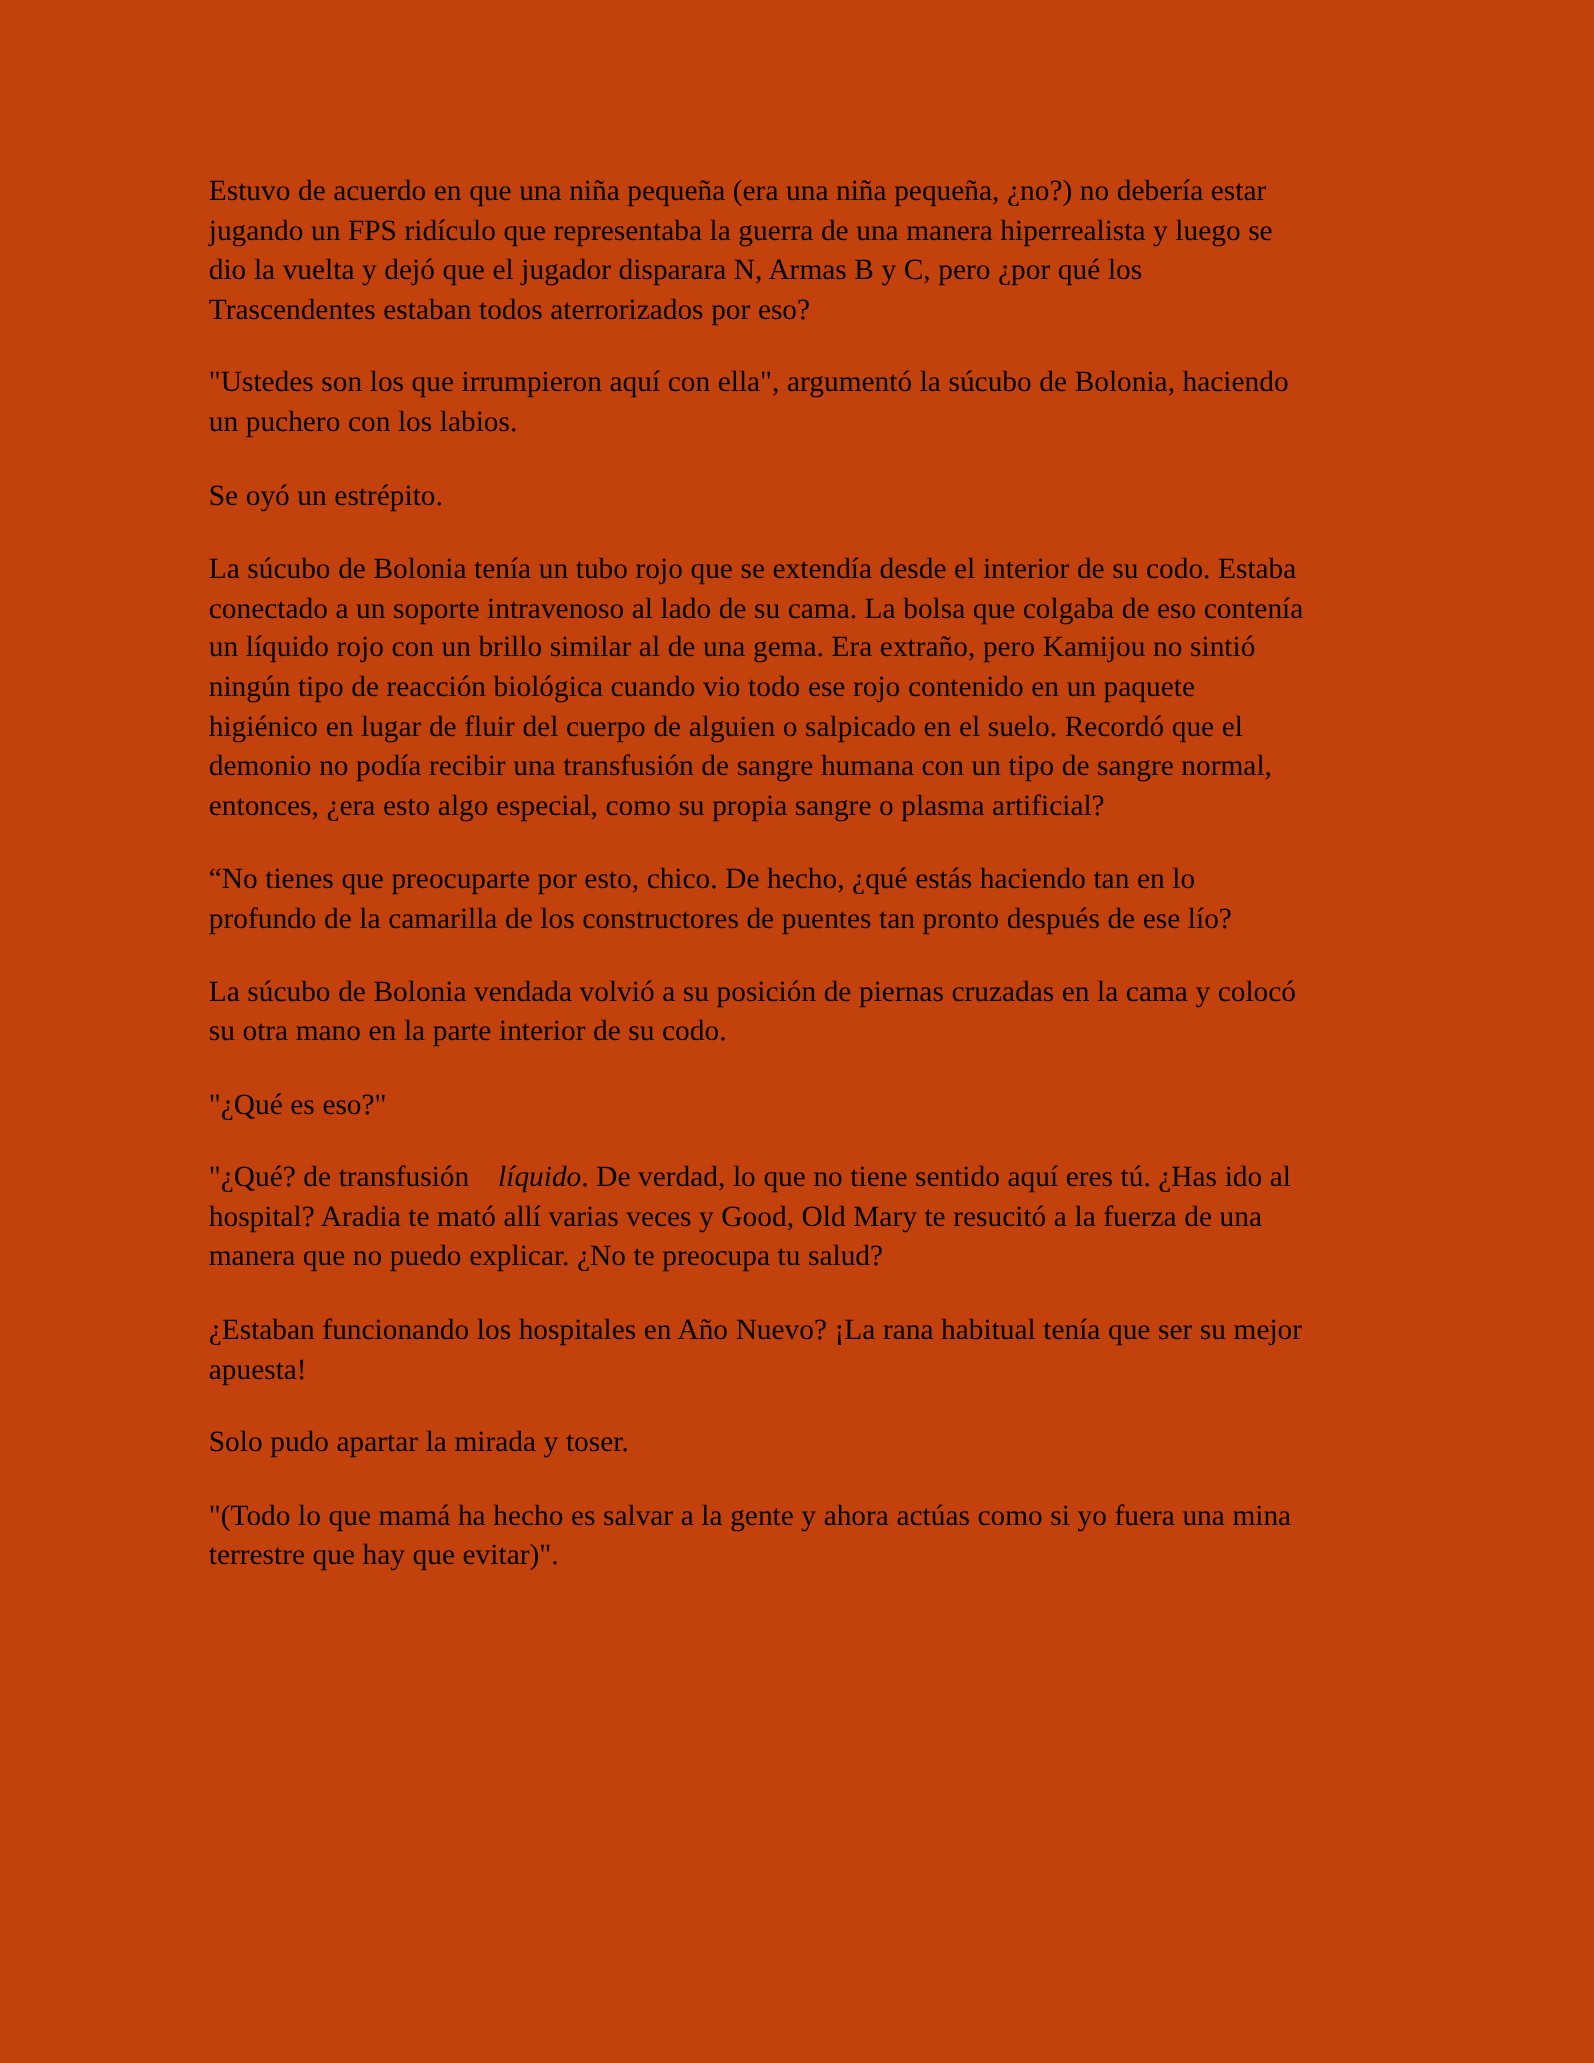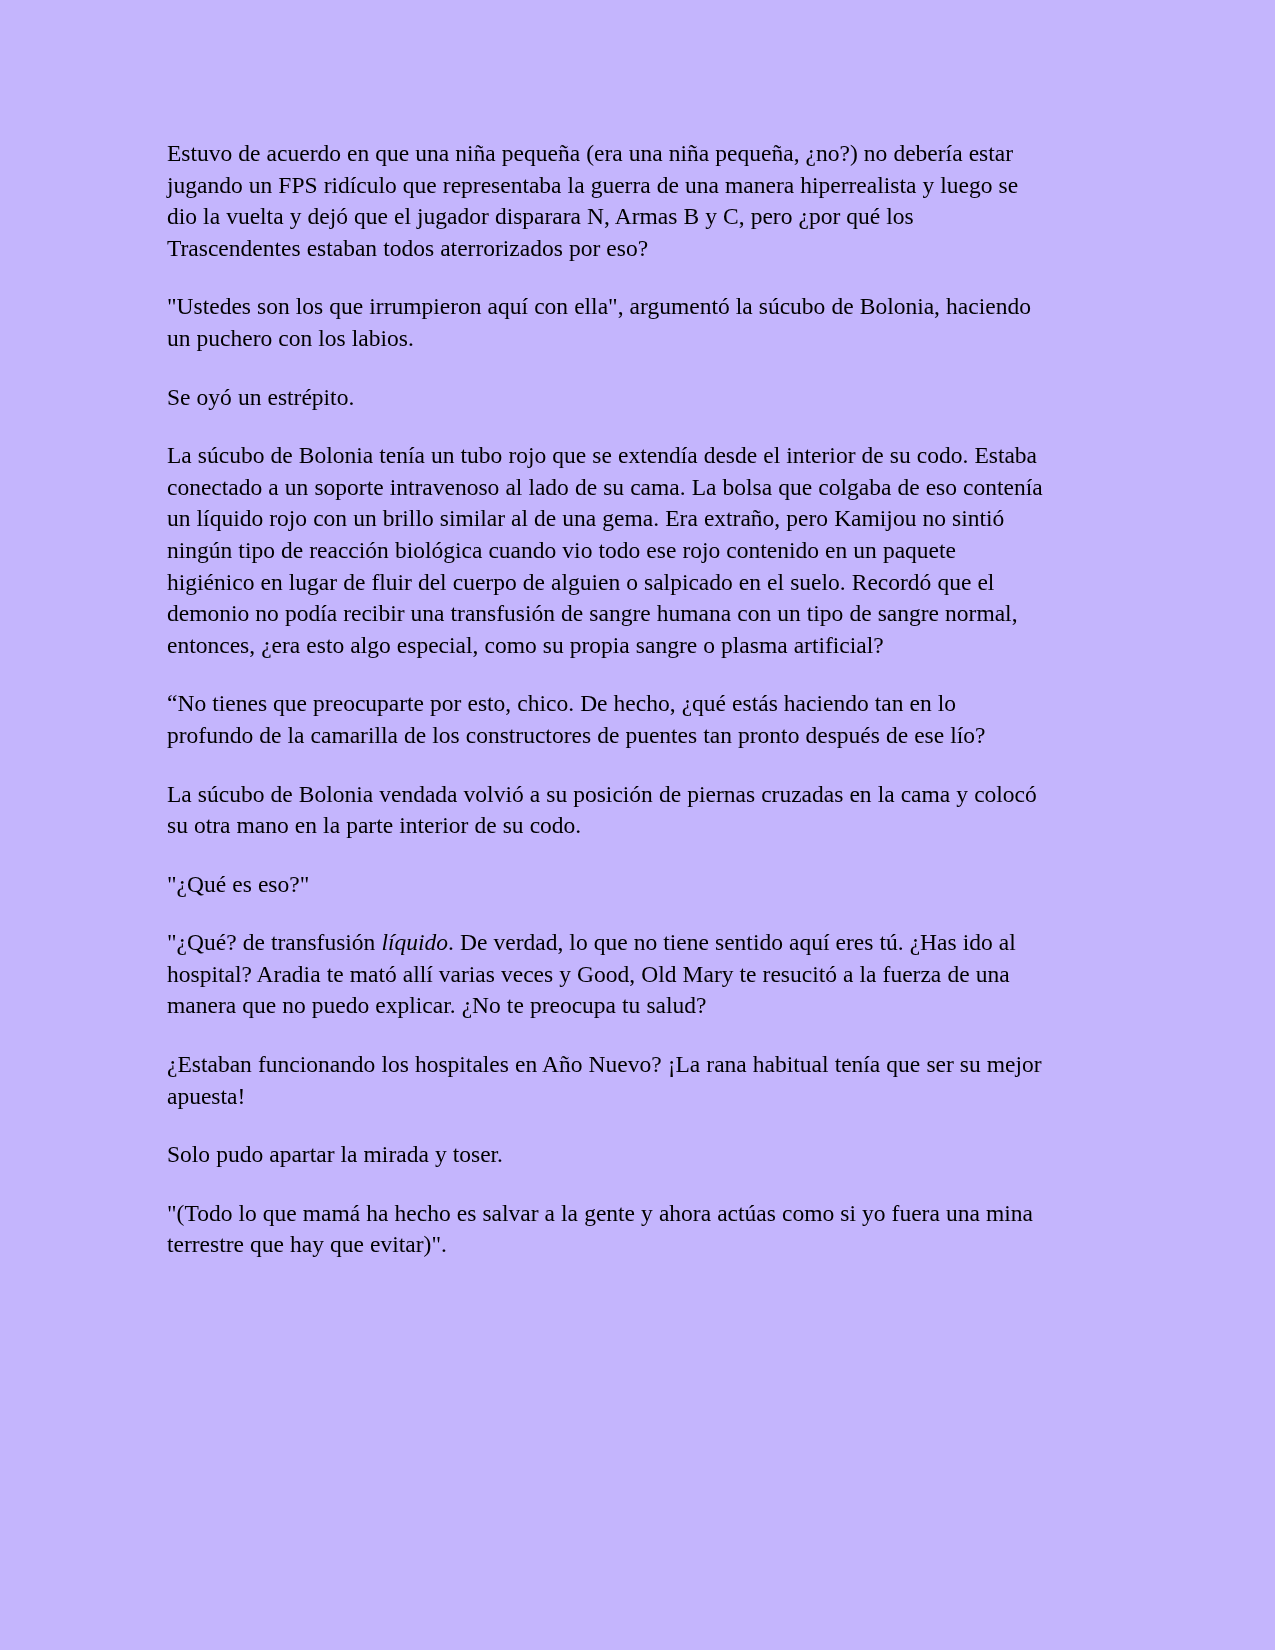--- a/index.html
+++ b/index.html
@@ -12,38 +12,39 @@
     height: 1650px;
     font-family: "Liberation Serif", "DejaVu Serif", serif;
     color: #000000;
   }
   .page {
     position: relative;
     width: 1275px;
     height: 1650px;
     box-sizing: border-box;
     padding: 138px 165px 0 167px;
-    background: #c4b5fd;
+    background: #c2410c;
   }
   .doc-body {
     width: 880px;
   }
   p.para {
     margin: 0 0 27px 0;
     font-size: 23.5px;
     line-height: 1.345;
     text-align: left;
     letter-spacing: 0.0px;
     word-spacing: 0.2px;
   }
   p.para:last-child {
     margin-bottom: 0;
   }
   em.it {
     font-style: italic;
+    margin-left: 17px;
   }
 </style>
 </head>
 <body>
 
 <div class="page">
   <div class="doc-body">
 
     <p class="para">Estuvo de acuerdo en que una niña pequeña (era una niña pequeña, ¿no?) no debería estar jugando un FPS ridículo que representaba la guerra de una manera hiperrealista y luego se dio la vuelta y dejó que el jugador disparara N, Armas B y C, pero ¿por qué los Trascendentes estaban todos aterrorizados por eso?</p>
     <p class="para">"Ustedes son los que irrumpieron aquí con ella", argumentó la súcubo de Bolonia, haciendo un puchero con los labios.</p>

